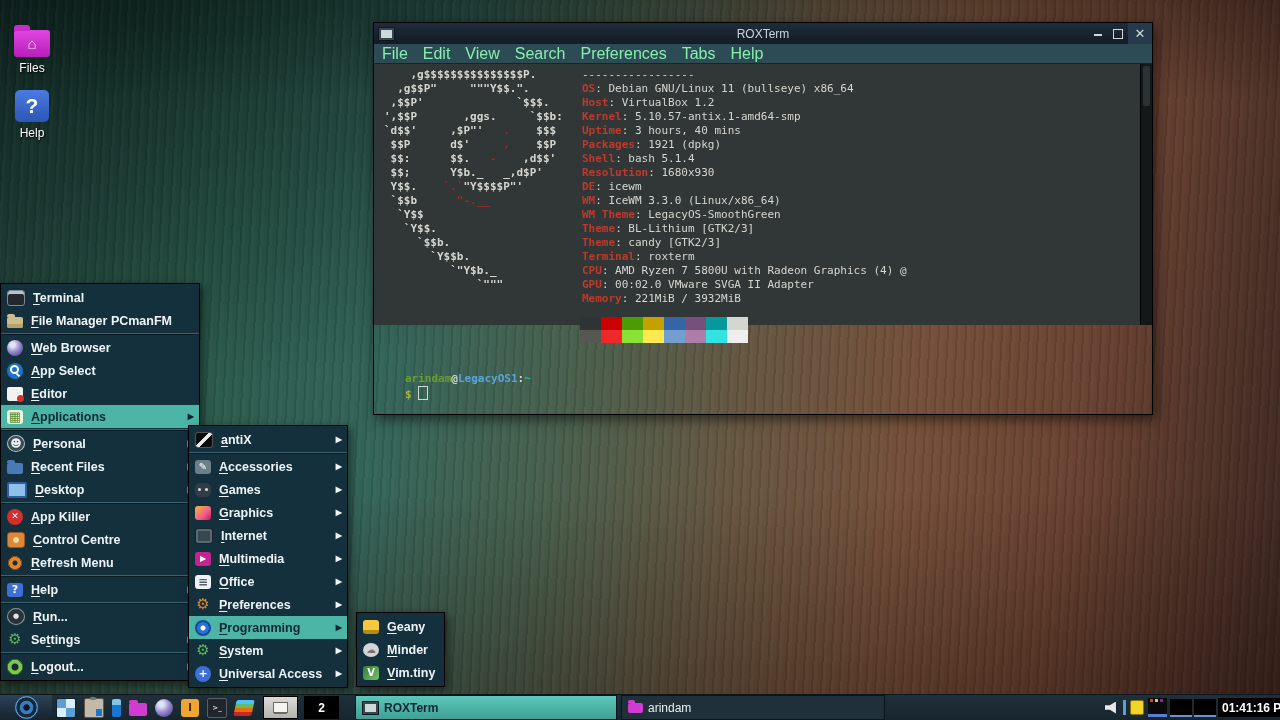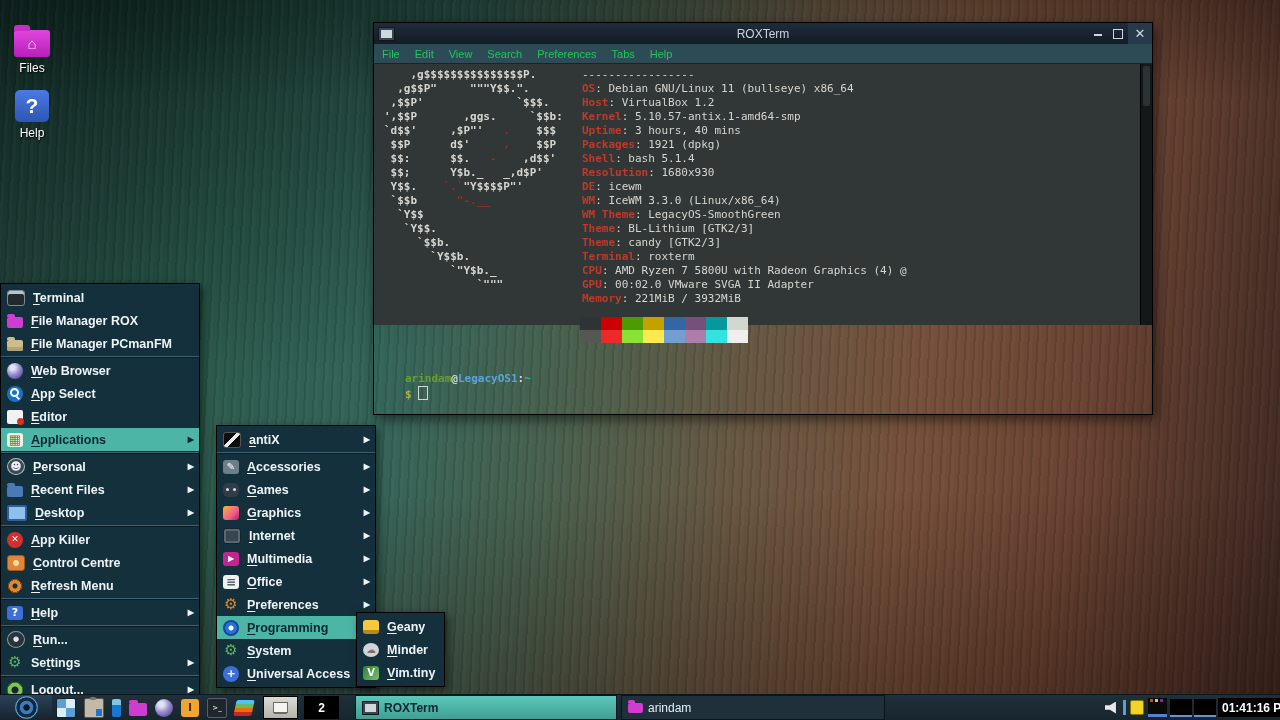--- a/index.html
+++ b/index.html
@@ -26,21 +26,21 @@
   .win{position:absolute;left:373px;top:22px;width:778px;height:391px;border:1px solid #000;box-shadow:3px 4px 12px rgba(0,0,0,0.55);z-index:2;}
   .titlebar{height:21px;background:linear-gradient(180deg,#1e2c3a,#131c26);display:flex;align-items:center;position:relative;}
   .title-ico{width:15px;height:12px;margin-left:4px;background:#cfd8dc;border:1px solid #10181d;box-shadow:inset 0 0 0 2px #37474f;}
   .title-text{position:absolute;left:0;right:0;text-align:center;color:#c9d3d9;font-size:12px;}
   .winbtns{margin-left:auto;display:flex;align-items:center;height:100%;z-index:1;}
   .wbtn{width:20px;height:100%;display:flex;align-items:center;justify-content:center;color:#cfd8dc;font-size:11px;}
   .wbtn-max span{width:8px;height:8px;border:1px solid #cfd8dc;display:block;}
   .wbtn-min span{width:8px;height:2px;background:#cfd8dc;display:block;margin-top:2px;}
   .wbtn-close{background:#27394a;width:24px;font-size:13px;}
   .menubar{height:19px;background:#2d4b55;display:flex;align-items:center;padding-left:8px;gap:15px;border-bottom:1px solid #16262c;}
-  .mb-item{color:#22c55e;font-size:11px;}
+  .mb-item{color:#86efac;font-size:16px;}
   .termbody{position:relative;height:261px;background:#313636;font-family:"DejaVu Sans Mono",monospace;}
   .scrollbar{position:absolute;right:0;top:0;width:11px;height:100%;background:#141818;border-left:1px solid #000;}
   .scrollbar::before{content:"";position:absolute;top:2px;left:2px;width:7px;height:40px;background:#2a3234;border-radius:2px;}
   pre{margin:0;font:bold 11px/14px "DejaVu Sans Mono",monospace;color:#d6d6d0;}
   #term-art{position:absolute;left:10px;top:4px;}
   #term-info{position:absolute;left:208px;top:4px;font-weight:normal;}
   .ared{color:#9c2a2a;}
   .ilbl{color:#c0392b;font-weight:bold;}
   #palette{position:absolute;left:206px;top:253px;}
   .prow{display:flex;height:13px;}
@@ -49,21 +49,21 @@
   .p-user{color:#6b9e2e;}
   .p-plain{color:#d3d7cf;}
   .p-host{color:#58a5dd;}
   .p-path{color:#34b5aa;}
   .p-dollar{color:#a8b23c;}
   .cursor{display:inline-block;width:8px;height:12px;border:1px solid #d3d7cf;vertical-align:-2px;}
 
   
   .menu{position:absolute;background:#14303d;border:1px solid #000;box-shadow:3px 3px 8px rgba(0,0,0,0.5);padding:2px 0;z-index:5;}
   #menu-main{left:0;top:283px;width:198px;}
-  #menu-apps{left:216px;top:425px;width:158px;}
+  #menu-apps{left:188px;top:425px;width:158px;}
   #menu-prog{left:356px;top:612px;width:87px;}
   .mitem{display:flex;align-items:center;height:23px;padding:0 5px 0 6px;color:#eef3f6;font-size:12.5px;font-weight:bold;}
   .mitem.hl{background:#4cb5a6;color:#0a2630;}
   .mlabel{flex:1;white-space:nowrap;}
   .mn{text-decoration:underline;text-underline-offset:2px;}
   .marrow{font-size:8px;margin-left:4px;}
   .msep{height:1px;background:#3e6274;border-bottom:1px solid #0b1b24;margin:1px 0;}
   .mi{flex:0 0 16px;width:16px;height:14px;margin-right:8px;position:relative;display:flex;align-items:center;justify-content:center;
       font:bold 10px "DejaVu Sans",sans-serif;color:#fff;border-radius:3px;line-height:1;}
   .ic-terminal{background:#23292d;border:1px solid #7e8a8f;box-shadow:inset 0 3px 0 #b7c4c9;}
@@ -244,24 +244,20 @@
     <div class="scrollbar"></div>
   </div>
 </div>
 
 <div class="menu" id="menu-main">
     <div class="mitem">
       <span class="mi ic-terminal"></span>
       <span class="mlabel"><span class="mn">T</span>erminal</span>
     </div>
     <div class="mitem">
-      <span class="mi ic-folder-rox"></span>
-      <span class="mlabel"><span class="mn">F</span>ile Manager ROX</span>
-    </div>
-    <div class="mitem">
       <span class="mi ic-folder-pcman"></span>
       <span class="mlabel"><span class="mn">F</span>ile Manager PCmanFM</span>
     </div>
     <div class="msep"></div>
     <div class="mitem">
       <span class="mi ic-web-browser"></span>
       <span class="mlabel"><span class="mn">W</span>eb Browser</span>
     </div>
     <div class="mitem">
       <span class="mi ic-app-select"></span>

